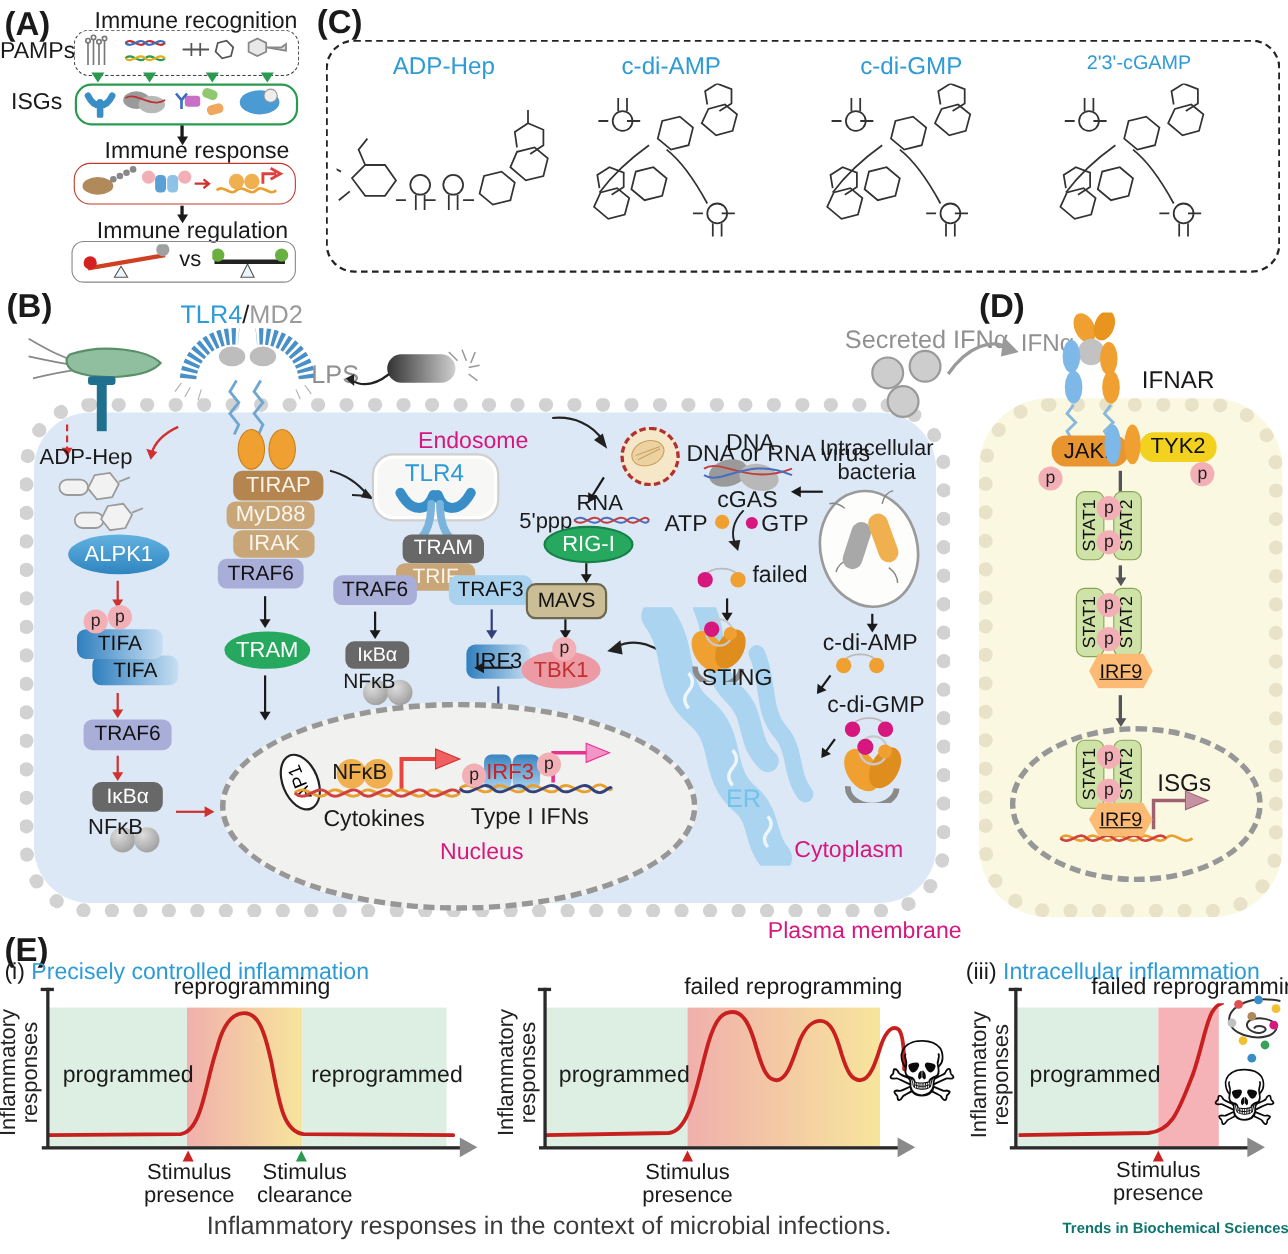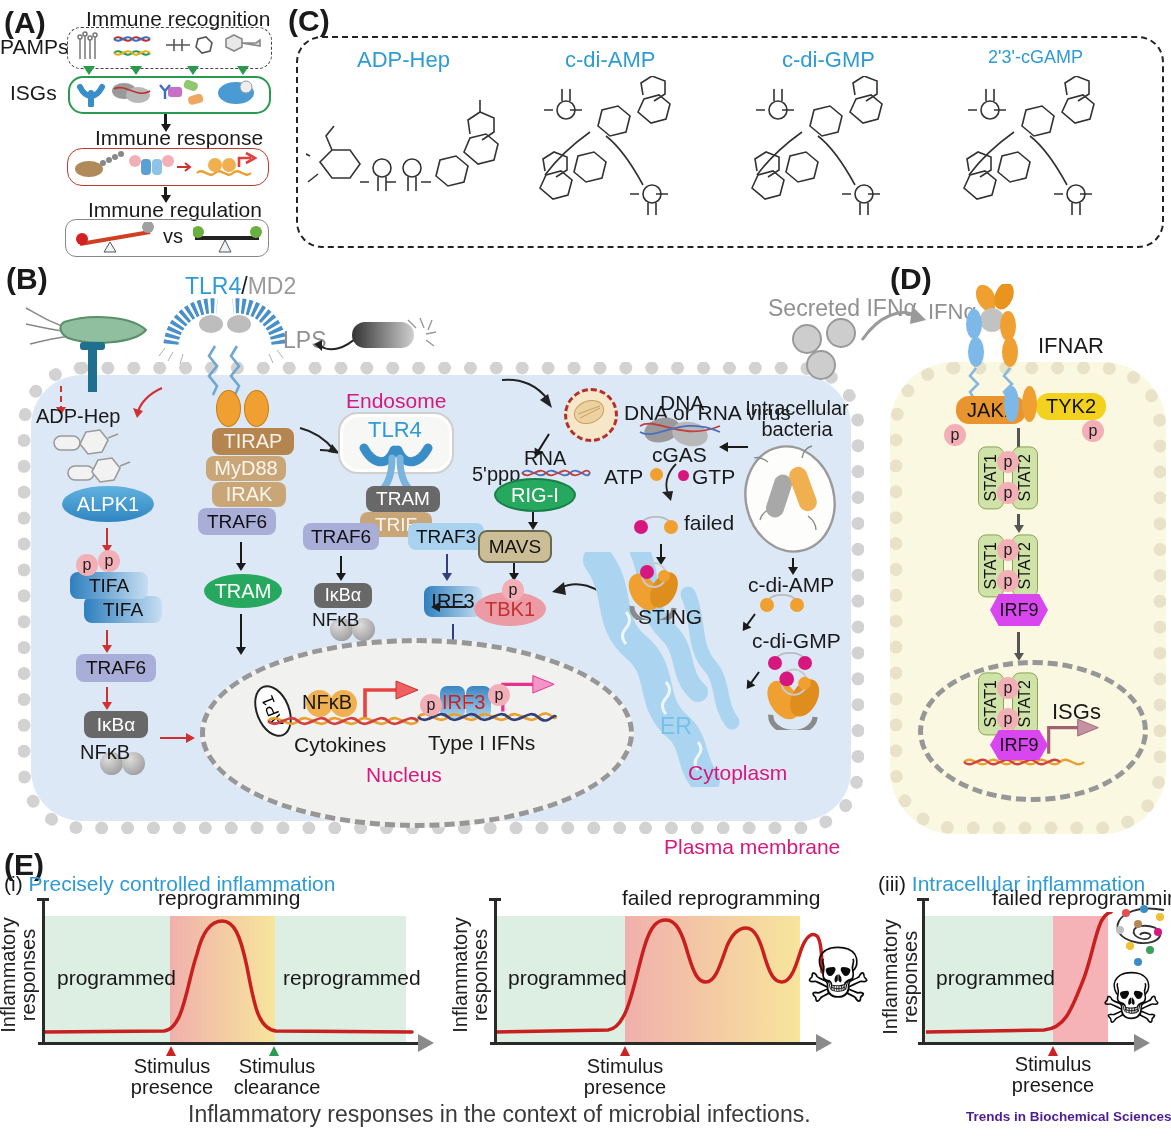--- a/index.html
+++ b/index.html
@@ -2,21 +2,21 @@
 <html><head>
 <meta charset="utf-8">
 <style>
   html,body{margin:0;padding:0;background:#fff;font-family:"Liberation Sans",sans-serif;}
   #fig{position:relative;width:1171px;height:1140px;background:#fff;overflow:hidden;}
   .abs{position:absolute;}
   .t{position:absolute;white-space:nowrap;font-size:20px;color:#1a1a1a;line-height:1.05;}
   .tc{white-space:normal;text-align:center;}
   .bold{font-weight:bold;}
   .plabel{position:absolute;font-size:30px;font-weight:bold;color:#1a1a1a;}
-  .mag{color:#d6187e;}
+  .mag{color:#d6187e;margin-left:34px;}
   .blu{color:#2e9bd6;}
   .gry{color:#909090;}
   .redt{color:#cc2222;}
   .box{position:absolute;display:flex;align-items:center;justify-content:center;border-radius:8px;font-size:19px;color:#111;}
   .tan{background:#b5854f;color:#f8f2e8;}
   .tan2{background:#c9a678;color:#faf5ec;}
   .lav{background:#a9aed8;color:#111;}
   .dgray{background:#686868;color:#fff;}
   .lblue{background:#a8d2ee;color:#111;}
   .bluegrad{background:linear-gradient(90deg,#2f7fbe,#c6def2);color:#111;}
@@ -37,21 +37,21 @@
   .av.dash{border-left-style:dashed;}
   .av.thick{border-left-width:3.2px;}
   .ah{position:absolute;height:0;border-top:2.2px solid #1a1a1a;}
   .ah.left::after{content:"";position:absolute;left:-8px;top:-6px;border:5px solid transparent;border-right:9px solid #1a1a1a;}
   .ah.right::after{content:"";position:absolute;right:-8px;top:-6px;border:5px solid transparent;border-left:9px solid #1a1a1a;}
   .ah.red{border-top-color:#d03030;}.ah.red.right::after{border-left-color:#d03030;}
   .statv{writing-mode:vertical-rl;transform:rotate(180deg);background:#cfe3a8;border:1.5px solid #87a353;border-radius:8px;font-size:16px;padding:7px 3px;color:#111;}
   .statcx{position:absolute;display:flex;align-items:center;}
   .pcol{display:flex;flex-direction:column;gap:9px;margin:0 -7px;z-index:4;}
   .pcol .pc{position:relative;}
-  .hex{position:absolute;display:flex;align-items:center;justify-content:center;background:#d946ef;clip-path:polygon(15% 0,85% 0,100% 50%,85% 100%,15% 100%,0 50%);font-size:18px;color:#111;z-index:4;}
+  .hex{position:absolute;display:flex;align-items:center;justify-content:center;background:#fdba74;clip-path:polygon(15% 0,85% 0,100% 50%,85% 100%,15% 100%,0 50%);font-size:18px;color:#111;z-index:4;text-decoration:underline;}
   .region{position:absolute;}
   .axisv{position:absolute;width:2.6px;background:#2a2a2a;}
   .axish{position:absolute;height:2.6px;background:#2a2a2a;}
   .ycap{position:absolute;width:12px;height:2.6px;background:#2a2a2a;}
   .xhead{position:absolute;width:0;height:0;border-left:16px solid #8a8a8a;border-top:9px solid transparent;border-bottom:9px solid transparent;}
   .tickup{position:absolute;width:0;height:0;border-left:5px solid transparent;border-right:5px solid transparent;border-bottom:10px solid #cc2222;}
   .tickup.green{border-bottom-color:#2a9a50;}
   .ylab{position:absolute;width:150px;height:44px;transform:rotate(-90deg);font-size:20px;color:#222;text-align:center;line-height:1.02;white-space:normal;}
   .gt{position:absolute;font-size:21px;color:#1a1a1a;white-space:nowrap;}
   .skull{position:absolute;color:#0a0a0a;line-height:1;}
@@ -201,21 +201,21 @@
     <path d="M26,112 l6,-13 l15,-4 l11,9 l-4,15 l-15,4 z"></path>
       <path d="M31,95 l-2,-12 l11,-7 l13,5 l0,13 l-11,7"></path>
     <circle cx="138" cy="118" r="9"></circle>
       <path d="M134,127 v12 m8,-12 v12 m-26,-21 h9 m17,0 h12"></path>
     <path d="M92,60 q18,14 37,49 M76,56 q-28,20 -45,43"></path>
   </svg>
 
   <div class="plabel" style="left:6px;top:262px">(B)</div>
   <div class="cell" style="left:18px;top:362px;width:820px;height:446px;border-radius:64px"></div>
 
-  <div class="t" style="left:185px;top:274px;font-size:23px"><span class="blu">TLR4</span><span>/</span><span style="color:#9a9a9a">MD2</span></div>
+  <div class="t" style="left:164px;top:274px;font-size:23px"><span class="blu">TLR4</span><span>/</span><span style="color:#9a9a9a">MD2</span></div>
   <svg class="abs" style="left:155px;top:292px" width="140" height="104" viewBox="0 0 140 104">
     <path d="M16,52 A42,42 0 0 1 62,14" stroke="#4a90c8" stroke-width="15" fill="none" stroke-dasharray="3.5 2.5"></path>
     <path d="M124,52 A42,42 0 0 0 78,14" stroke="#4a90c8" stroke-width="15" fill="none" stroke-dasharray="3.5 2.5"></path>
     <g stroke="#b0b0b0" stroke-width="1">
         <path d="M10,56 l-6,8 M18,60 l-5,9 M28,62 l-3,10 M122,58 l6,8 M114,62 l4,9"></path>
       </g>
     <ellipse cx="56" cy="32" rx="12" ry="9" fill="#bdbdbd"></ellipse>
       <ellipse cx="84" cy="32" rx="12" ry="9" fill="#bdbdbd"></ellipse>
     <polyline points="60,54 54,64 62,74 54,84 62,94 58,103" stroke="#6fa7d2" fill="none" stroke-width="2.6"></polyline>
     <polyline points="82,54 76,64 84,74 76,84 84,94 80,103" stroke="#6fa7d2" fill="none" stroke-width="2.6"></polyline>
@@ -576,15 +576,15 @@
       <circle cx="50" cy="28" r="4" fill="#d6187e"></circle>
     <circle cx="22" cy="42" r="4" fill="#f0c030"></circle>
       <circle cx="42" cy="46" r="4" fill="#3aa05a"></circle>
       <circle cx="30" cy="58" r="4" fill="#3a8ec8"></circle>
   </svg>
   <div class="skull" style="left:1100px;top:964px;font-size:70px">☠</div>
   <div class="tickup" style="left:1048px;top:1046px"></div>
   <div class="t tc" style="left:998px;top:1054px;width:110px">Stimulus presence</div>
 
   <div class="t" style="left:188px;top:1102px;font-size:23px;color:#3a3a3a">Inflammatory responses in the context of microbial infections.</div>
-  <div class="t bold" style="left:966px;top:1110px;font-size:13.5px;color:#4c1d95">Trends in Biochemical Sciences</div>
+  <div class="t bold" style="left:966px;top:1110px;font-size:13.5px;color:#0f766e">Trends in Biochemical Sciences</div>
 
 </div>
 
 </body></html>

